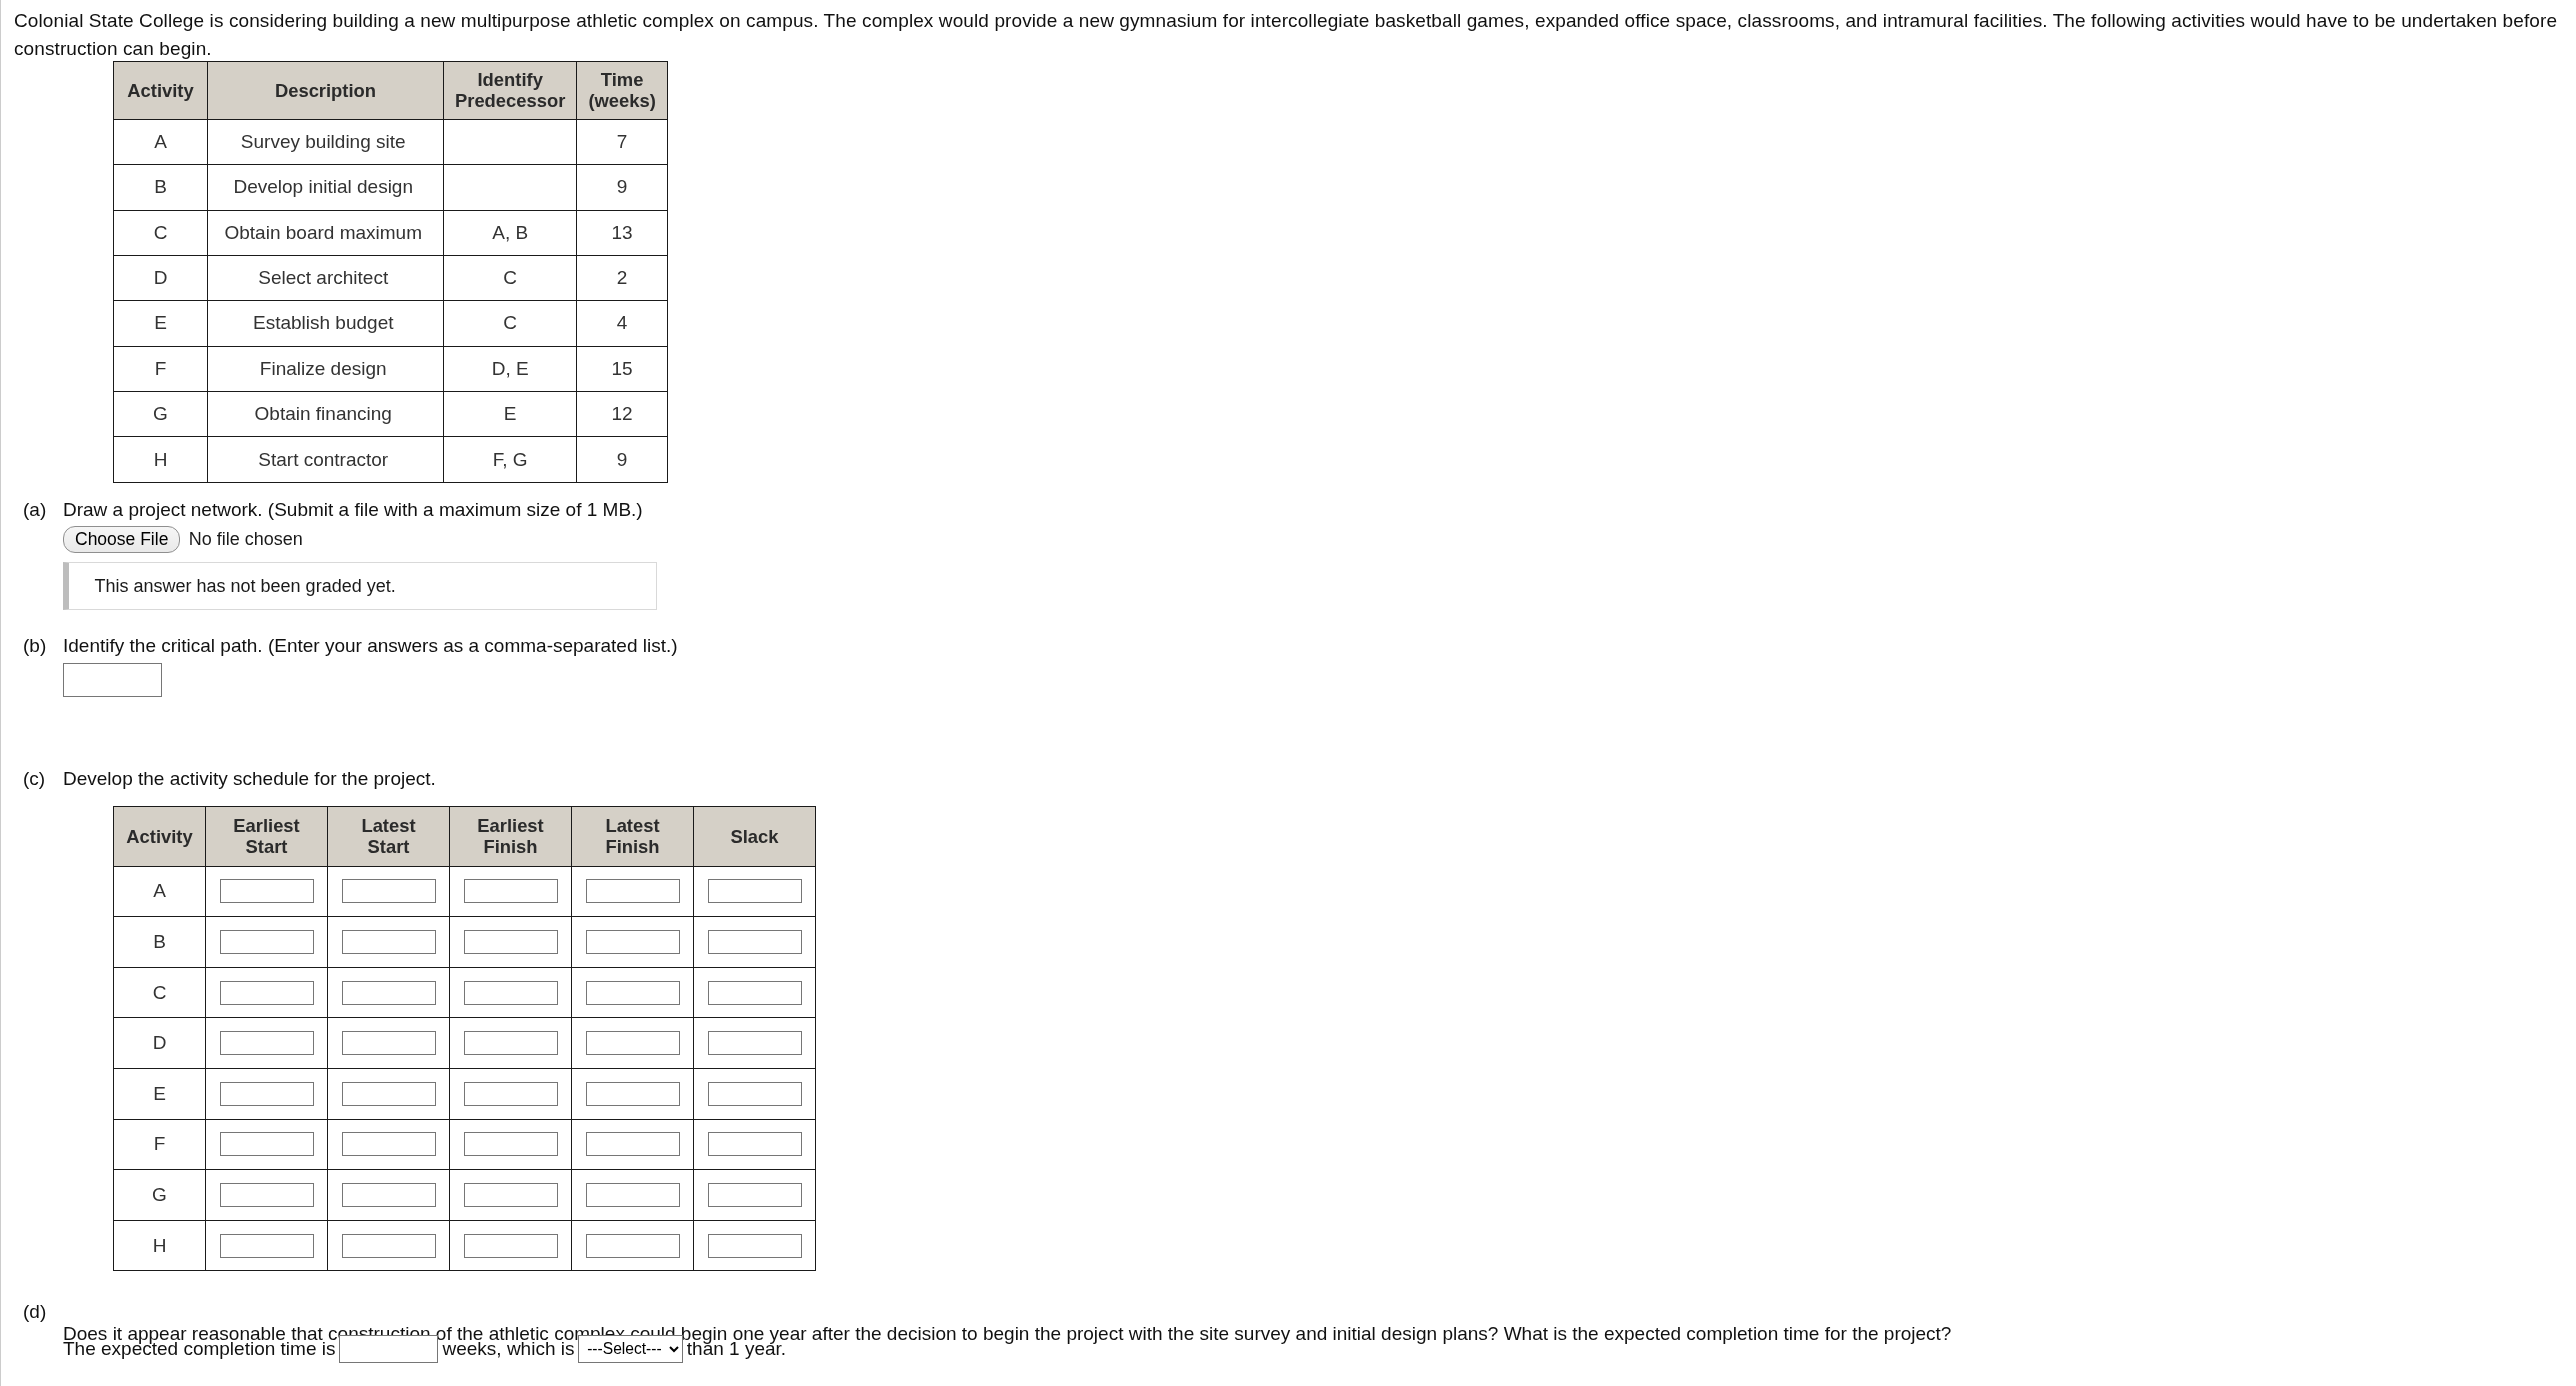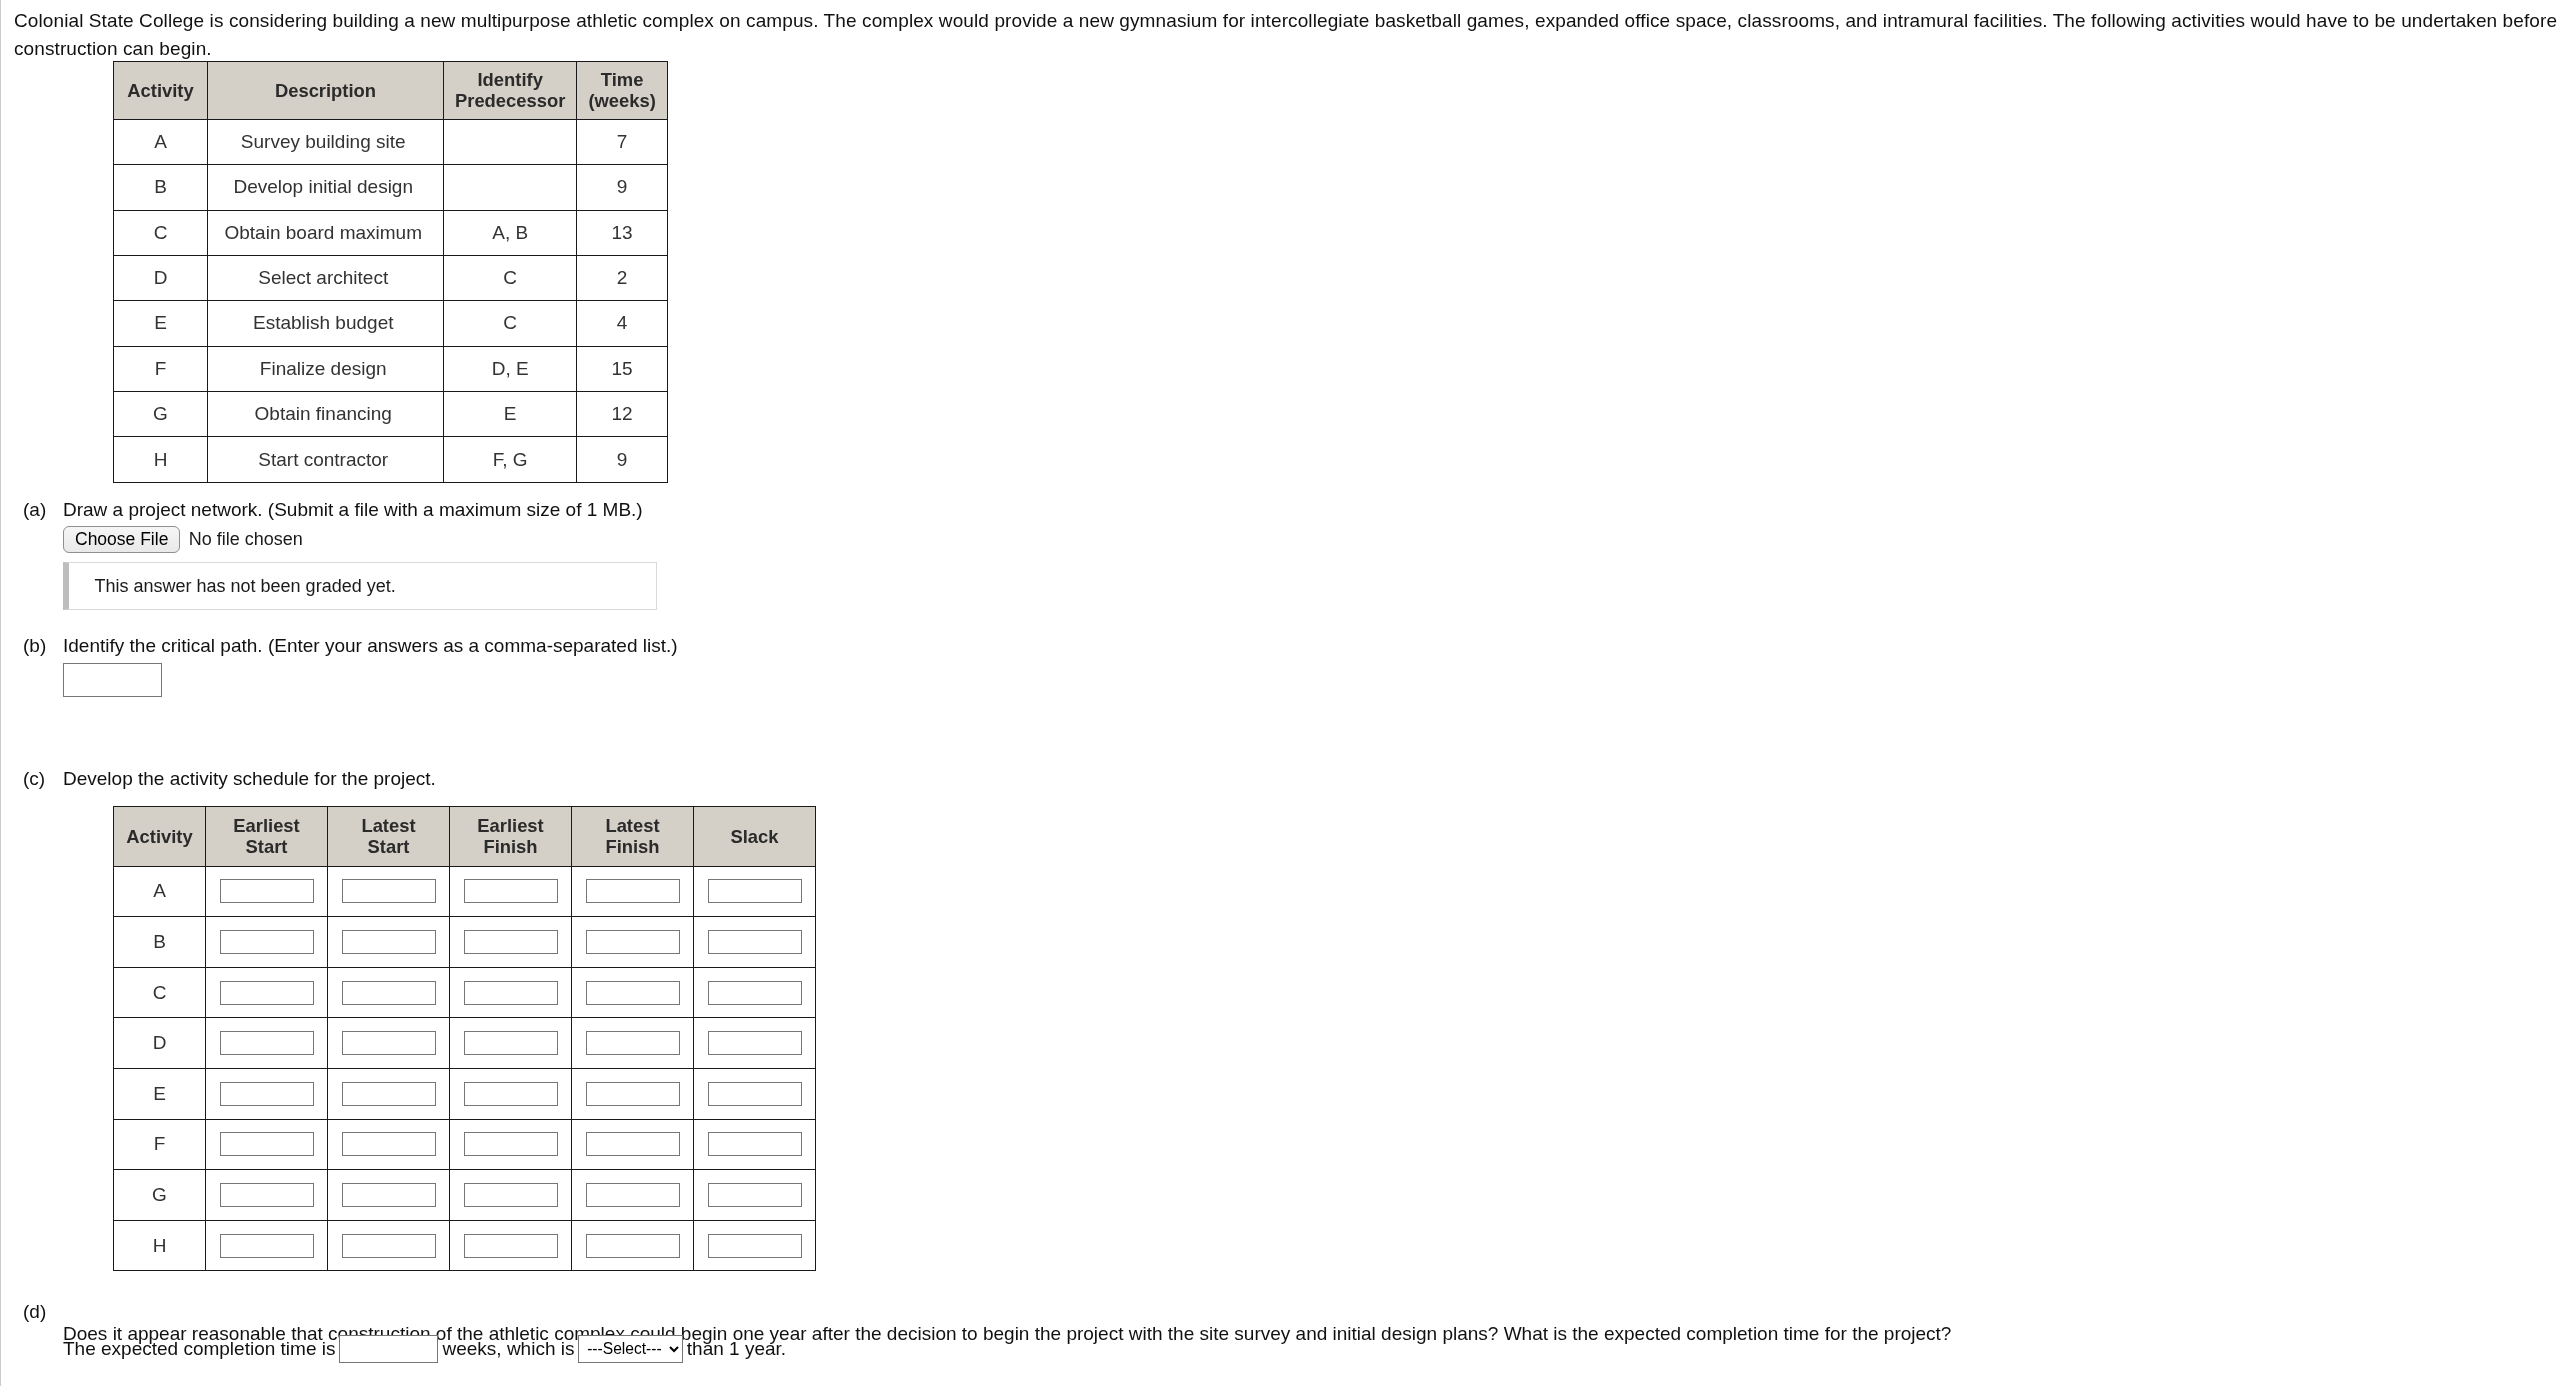--- a/index.html
+++ b/index.html
@@ -107,21 +107,21 @@
     gap: 8.3px;
     white-space: nowrap;
   }
   .choose-file-btn {
     display: inline-block;
     font-family: "Liberation Sans", sans-serif;
     font-size: 17.5px;
     color: #000000;
     background: linear-gradient(#f6f6f6, #e9e9e9);
     border: 0.9px solid #8f8f8f;
-    border-radius: 6px;
+    border-radius: 12px;
     padding: 2.8px 11px 3.7px 11px;
     line-height: 18.4px;
     cursor: pointer;
   }
   .file-status {
     font-size: 18px;
     color: #1a1a1a;
   }
   #ungraded-box {
     position: absolute;

